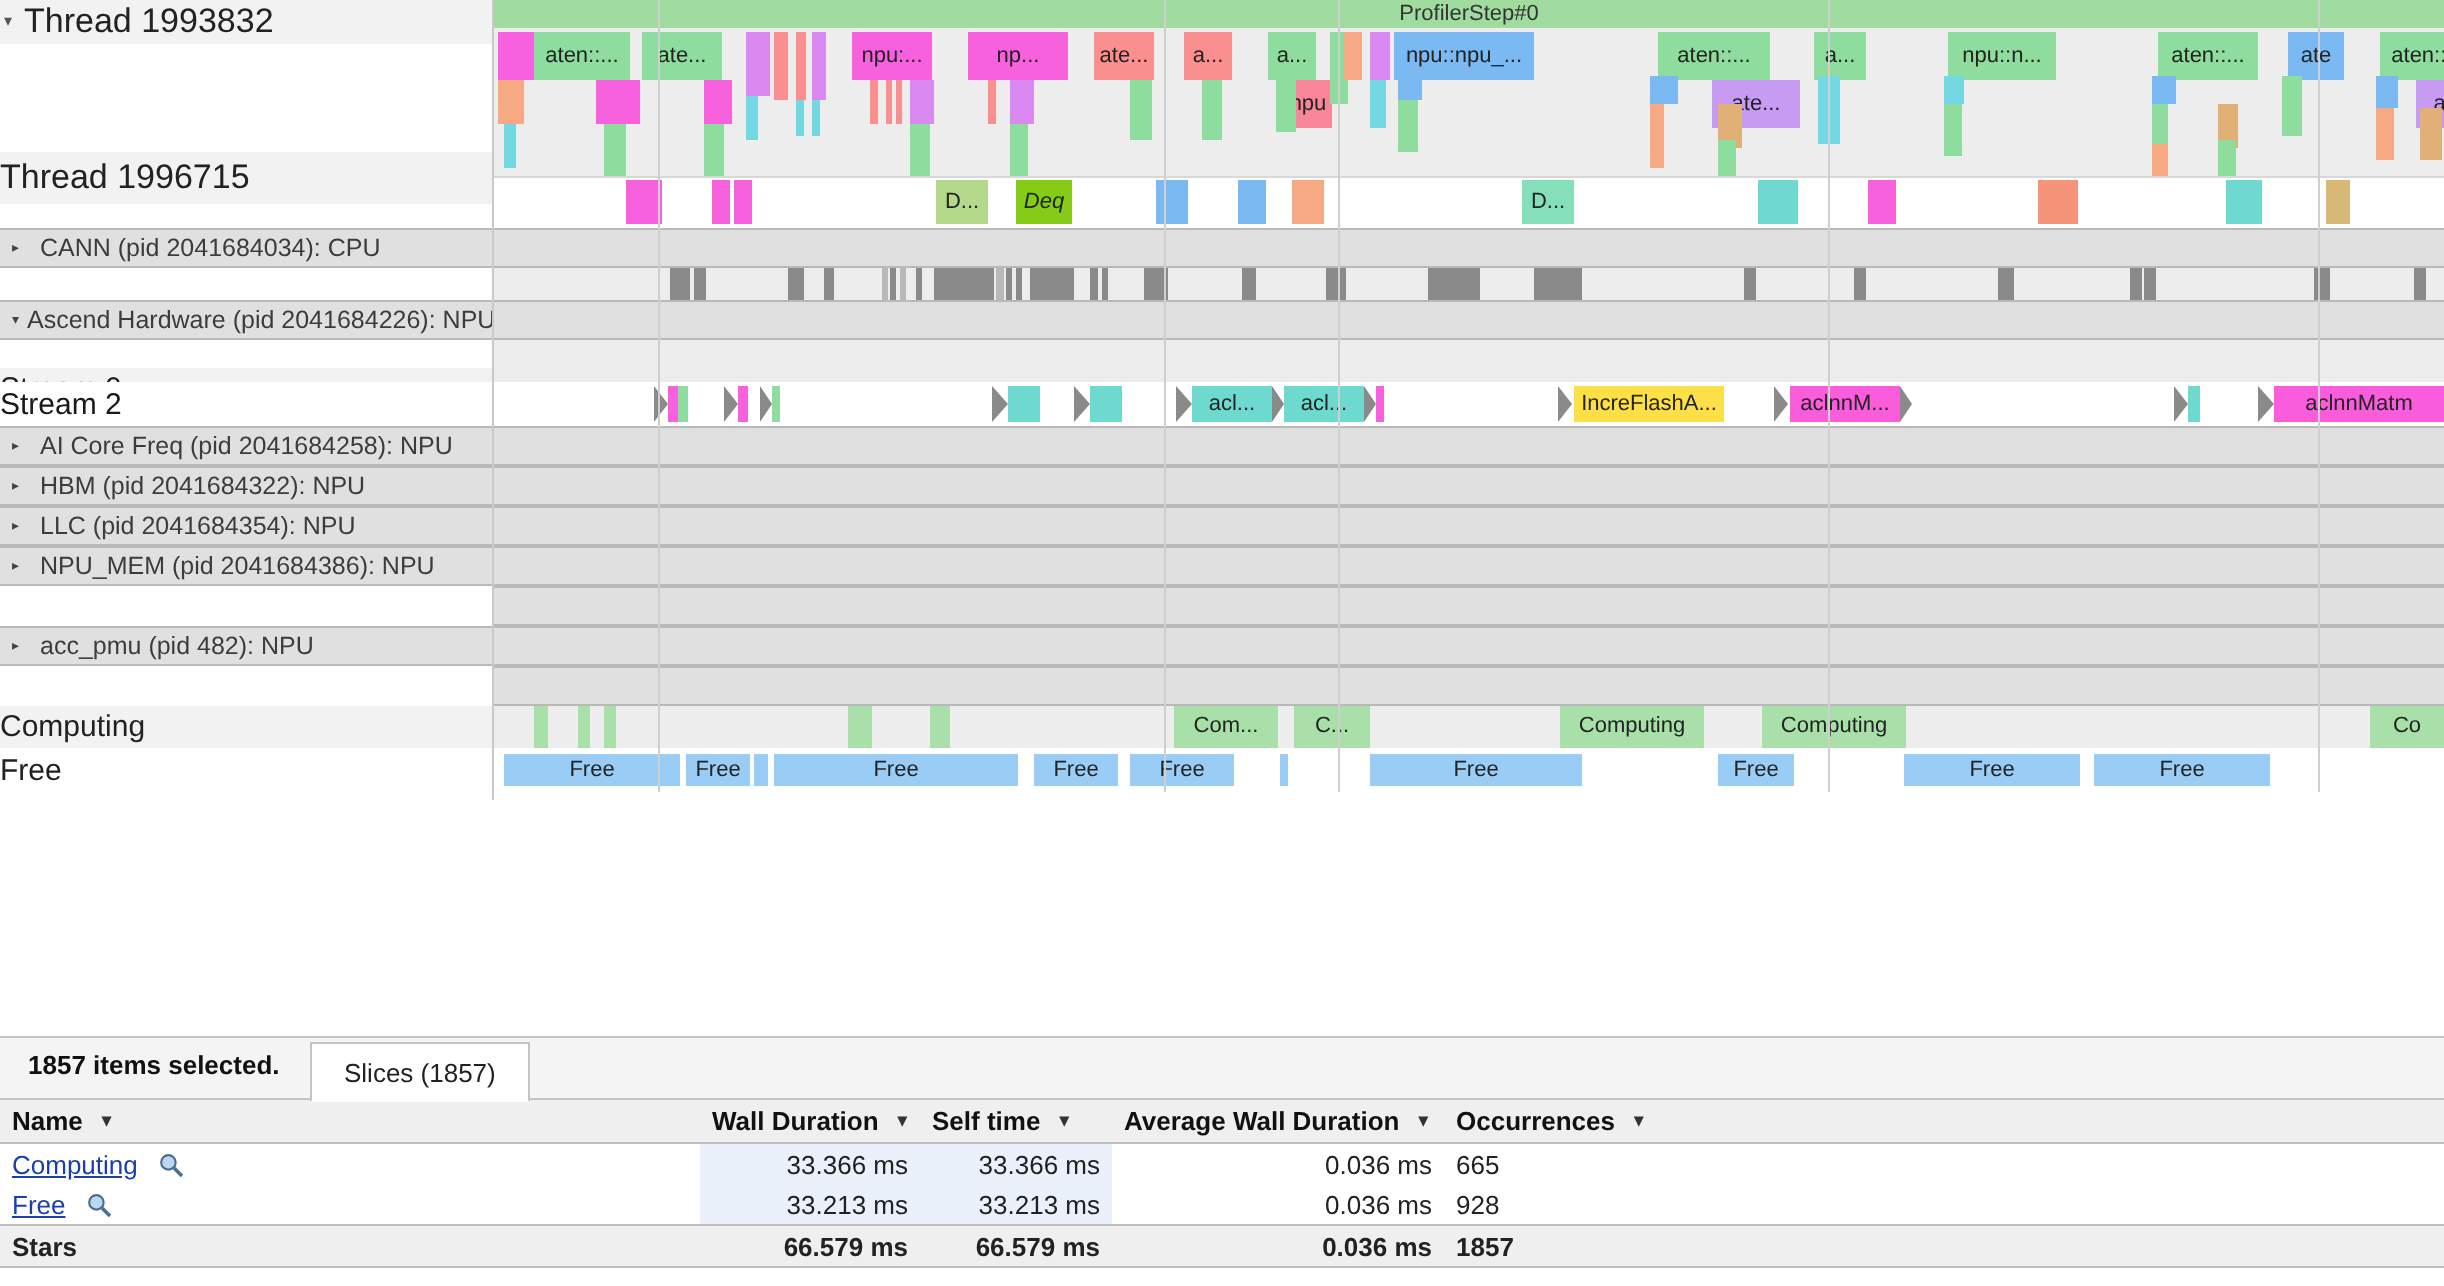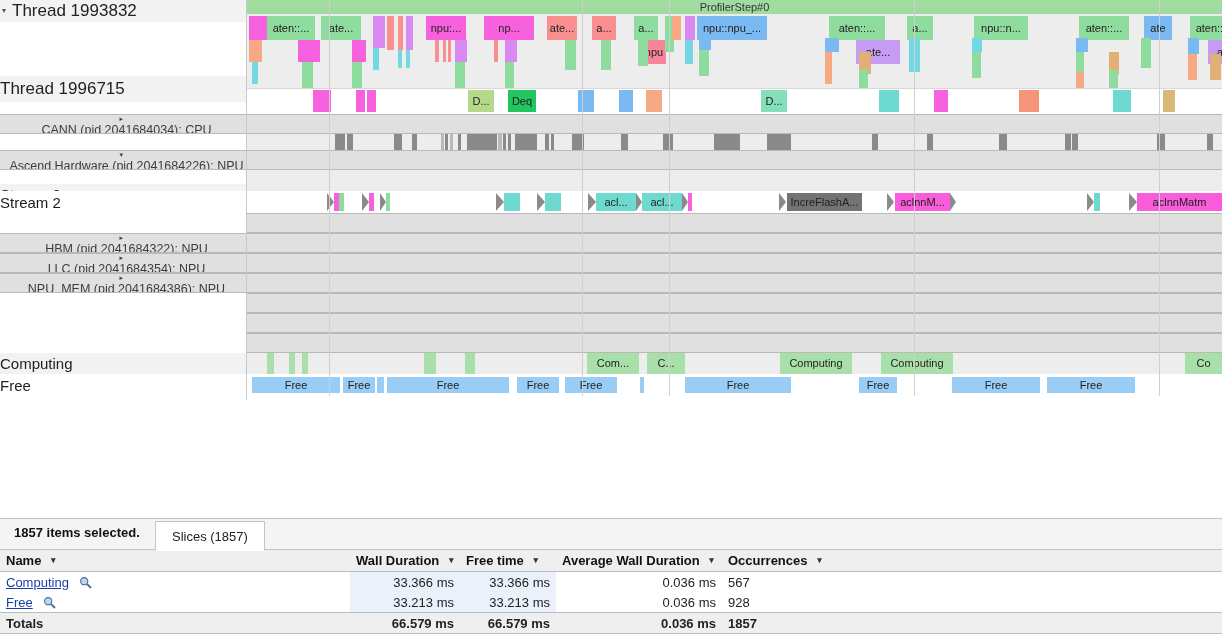--- a/index.html
+++ b/index.html
@@ -11,21 +11,21 @@
   .app{position:relative;width:1222px;height:643px;}
 
   
   .timeline{position:absolute;left:0;top:0;width:1222px;height:400px;background:#fff;}
   .tl-labels{position:absolute;left:0;top:0;width:247px;height:400px;}
   .tl-canvas{position:absolute;left:247px;top:0;width:975px;height:400px;overflow:hidden;}
 
   .lbl{position:absolute;left:0;width:247px;box-sizing:border-box;
        display:flex;align-items:center;white-space:nowrap;overflow:hidden;}
   .lbl.summary{background:#e0e0e0;border-top:1px solid #b9b9b9;border-bottom:1px solid #b9b9b9;
-       font-size:12.5px;color:#3c3c3c;padding-left:6px;flex-direction:column;}
+       font-size:12.5px;color:#3c3c3c;padding-left:6px;}
   .lbl.thread{background:#f2f2f2;font-size:17px;color:#222;padding-left:2px;}
   .lbl.plain{background:#f2f2f2;font-size:15px;color:#222;padding-left:2px;}
   .lbl.white{background:#fff;}
   .chev{display:inline-block;font-size:8px;color:#555;margin-right:6px;transform:translateY(-1px);}
   .chev-small{display:inline-block;width:10px;font-size:7px;color:#444;margin-right:4px;}
 
   .row{position:absolute;left:0;width:975px;box-sizing:border-box;}
   .row.lightgrey{background:#ededed;}
   .row.white{background:#ffffff;}
   .row.summary{background:#e0e0e0;border-top:1px solid #b9b9b9;border-bottom:1px solid #b9b9b9;}
@@ -89,31 +89,39 @@
         <span>Ascend Hardware (pid 2041684226): NPU</span>
       </div>
 
       <div class="lbl plain" style="top:184px;height:21px;padding-left:0">
         <span>Stream 0</span>
       </div>
       <div class="lbl white" style="top:191px;height:22px;padding-left:0;background:#fff;font-size:15px;display:flex;align-items:center">
         <span>Stream 2</span>
       </div>
 
+      <div class="lbl summary" style="top:213px;height:20px">
+        <span class="chev-small">▸</span>
+        <span>AI Core Freq (pid 2041684258): NPU</span>
+      </div>
       <div class="lbl summary" style="top:233px;height:20px">
         <span class="chev-small">▸</span>
         <span>HBM (pid 2041684322): NPU</span>
       </div>
       <div class="lbl summary" style="top:253px;height:20px">
         <span class="chev-small">▸</span>
         <span>LLC (pid 2041684354): NPU</span>
       </div>
       <div class="lbl summary" style="top:273px;height:20px">
         <span class="chev-small">▸</span>
         <span>NPU_MEM (pid 2041684386): NPU</span>
+      </div>
+      <div class="lbl summary" style="top:313px;height:20px">
+        <span class="chev-small">▸</span>
+        <span>acc_pmu (pid 482): NPU</span>
       </div>
 
       <div class="lbl plain" style="top:353px;height:21px;padding-left:0">
         <span>Computing</span>
       </div>
       <div class="lbl plain" style="top:374px;height:22px;padding-left:0;background:#fff">
         <span>Free</span>
       </div>
       <div style="position:absolute;left:246px;top:0;width:1px;height:400px;background:#c9c9c9"></div>
     </div>
@@ -232,21 +240,21 @@
         <div class="sl" style="left:862px;top:70px;width:9px;height:18px;background:#8fdc9f"></div>
         <div class="sl" style="left:894px;top:38px;width:10px;height:30px;background:#8fdc9f"></div>
         <div class="sl" style="left:941px;top:38px;width:11px;height:16px;background:#7ab9f2"></div>
         <div class="sl" style="left:941px;top:54px;width:9px;height:26px;background:#f6a983"></div>
         <div class="sl" style="left:963px;top:54px;width:11px;height:26px;background:#e0b077"></div>
       </div>
 
       <div class="row white" style="top:88px;height:26px;border-top:1px solid #d8d8d8"></div>
       <div id="slices-1996715">
           <div class="sl" style="left: 221px; top: 90px; width: 26px; height: 22px; background: rgb(181, 217, 138);">D...</div>
-          <div class="sl" style="left: 261px; top: 90px; width: 28px; height: 22px; background: #22c55e;">Deq</div>
+          <div class="sl" style="left: 261px; top: 90px; width: 28px; height: 22px; background: #84cc16; font-style: italic;">Deq</div>
           <div class="sl" style="left: 514px; top: 90px; width: 26px; height: 22px; background: rgb(133, 223, 186);">D...</div>
         </div>
       <div>
         <div class="sl" style="left:66px;top:90px;width:18px;height:22px;background:#f761dd"></div>
         <div class="sl" style="left:109px;top:90px;width:9px;height:22px;background:#f761dd"></div>
         <div class="sl" style="left:120px;top:90px;width:9px;height:22px;background:#f761dd"></div>
         <div class="sl" style="left:331px;top:90px;width:16px;height:22px;background:#7ab9f2"></div>
         <div class="sl" style="left:372px;top:90px;width:14px;height:22px;background:#7ab9f2"></div>
         <div class="sl" style="left:399px;top:90px;width:16px;height:22px;background:#f6a983"></div>
         <div class="sl" style="left:632px;top:90px;width:20px;height:22px;background:#6ed9cf"></div>
@@ -289,21 +297,21 @@
       </div>
 
       <div class="row summary" style="top:150px;height:20px"></div>
 
       <div class="row lightgrey" style="top:170px;height:21px"></div>
 
       <div class="row white" style="top:191px;height:22px"></div>
       <div id="slices-stream2">
           <div class="sl" style="left: 349px; top: 193px; width: 40px; height: 18px; background: rgb(110, 217, 207);">acl...</div>
           <div class="sl" style="left: 395px; top: 193px; width: 40px; height: 18px; background: rgb(110, 217, 207);">acl...</div>
-          <div class="sl" style="left: 540px; top: 193px; width: 75px; height: 18px; background: #737373;">IncreFlashA...</div>
+          <div class="sl" style="left: 540px; top: 193px; width: 75px; height: 18px; background: #fde047;">IncreFlashA...</div>
           <div class="sl" style="left: 648px; top: 193px; width: 55px; height: 18px; background: rgb(249, 93, 219);">aclnnM...</div>
           <div class="sl" style="left: 890px; top: 193px; width: 85px; height: 18px; background: rgb(249, 93, 219);">aclnnMatm</div>
         </div>
       <div>
         <div class="sl" style="left:80px;top:193px;width:7px;height:18px;background:#8a8a8a;clip-path:polygon(0 0,100% 50%,0 100%)"></div>
         <div class="sl" style="left:87px;top:193px;width:5px;height:18px;background:#f761dd"></div>
         <div class="sl" style="left:92px;top:193px;width:5px;height:18px;background:#8fdc9f"></div>
         <div class="sl" style="left:115px;top:193px;width:7px;height:18px;background:#8a8a8a;clip-path:polygon(0 0,100% 50%,0 100%)"></div>
         <div class="sl" style="left:122px;top:193px;width:5px;height:18px;background:#f761dd"></div>
         <div class="sl" style="left:133px;top:193px;width:6px;height:18px;background:#8a8a8a;clip-path:polygon(0 0,100% 50%,0 100%)"></div>
@@ -395,21 +403,21 @@
         <tr>
           <th>
             <span>Name</span>
             <span class="sortarrow">▾</span>
           </th>
           <th style="text-align:left">
             <span>Wall Duration</span>
             <span class="sortarrow">▾</span>
           </th>
           <th style="text-align:left">
-            <span>Free time</span>
+            <span>Self time</span>
             <span class="sortarrow">▾</span>
           </th>
           <th style="text-align:left">
             <span>Average Wall Duration</span>
             <span class="sortarrow">▾</span>
           </th>
           <th style="text-align:left">
             <span>Occurrences</span>
             <span class="sortarrow">▾</span>
           </th>
@@ -423,21 +431,21 @@
                 <span class="link">Computing</span>
                 <span class="mag"><svg width="13" height="13" viewBox="0 0 13 13">
                     <circle cx="5.2" cy="5.2" r="3.6" fill="#bcd7ef" stroke="#4a6f93" stroke-width="1.1"></circle>
                     <line x1="8.0" y1="8.0" x2="12" y2="12" stroke="#4a6f93" stroke-width="1.8"></line>
                   </svg></span>
               </div>
             </td>
             <td class="num cellbar">33.366 ms</td>
             <td class="num cellbar">33.366 ms</td>
             <td class="num">0.036 ms</td>
-            <td>567</td>
+            <td>665</td>
             <td></td>
           </tr>
           <tr>
             <td>
               <div class="namecell">
                 <span class="link">Free</span>
                 <span class="mag"><svg width="13" height="13" viewBox="0 0 13 13">
                     <circle cx="5.2" cy="5.2" r="3.6" fill="#bcd7ef" stroke="#4a6f93" stroke-width="1.1"></circle>
                     <line x1="8.0" y1="8.0" x2="12" y2="12" stroke="#4a6f93" stroke-width="1.8"></line>
                   </svg></span>
@@ -445,21 +453,21 @@
             </td>
             <td class="num cellbar">33.213 ms</td>
             <td class="num cellbar">33.213 ms</td>
             <td class="num">0.036 ms</td>
             <td>928</td>
             <td></td>
           </tr>
         </tbody>
       <tbody>
         <tr class="totals">
-          <td>Totals</td>
+          <td>Stars</td>
           <td class="num">66.579 ms</td>
           <td class="num">66.579 ms</td>
           <td class="num">0.036 ms</td>
           <td>1857</td>
           <td></td>
         </tr>
       </tbody>
     </table>
   </div>
 </div>

